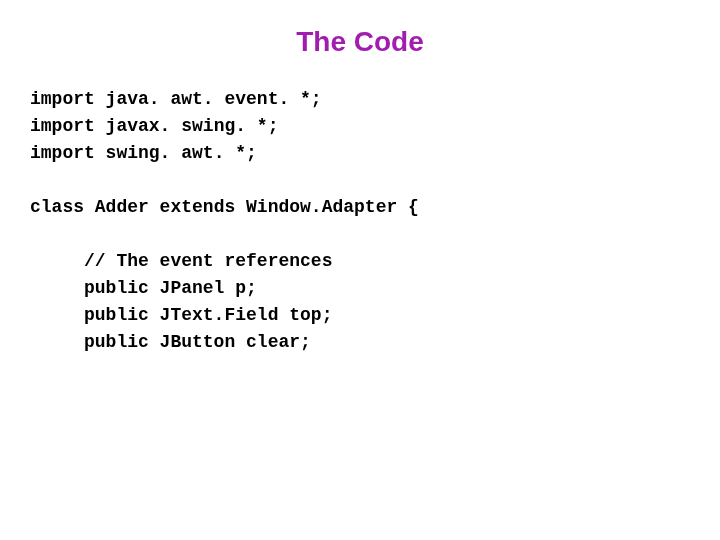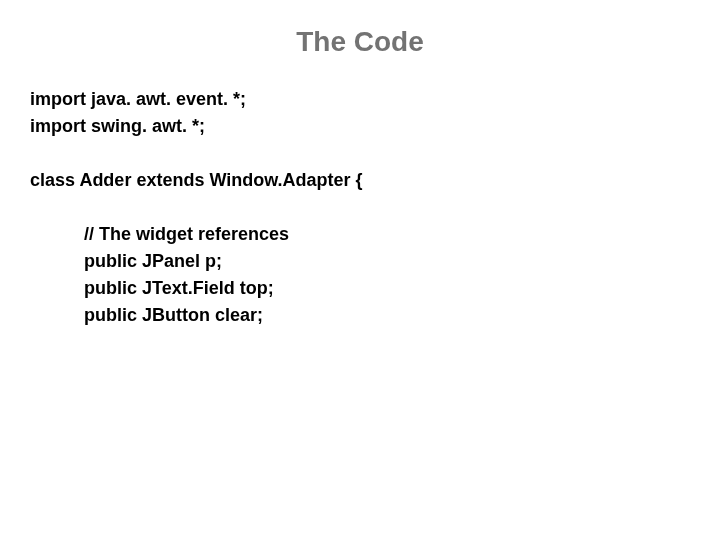--- a/index.html
+++ b/index.html
@@ -9,28 +9,28 @@
     }
     body {
       width: 720px;
       height: 540px;
       background: #ffffff;
       font-family: Arial, Helvetica, sans-serif;
       padding: 20px 30px;
     }
     .title {
       text-align: center;
-      color: #737373;
+      color: #a21caf;
       font-weight: bold;
       font-size: 28px;
       margin-bottom: 28px;
       margin-top: 6px;
     }
     .code-section {
-      font-family: Liberation Sans, sans-serif;
+      font-family: Liberation Mono, monospace;
       font-size: 18px;
       font-weight: bold;
       color: #000000;
       line-height: 1.5;
     }
     .code-line {
       white-space: pre;
     }
     .blank-line {
       height: 27px;
@@ -39,21 +39,22 @@
       padding-left: 54px;
     }
   </style>
 </head>
 <body>
 
 <h1 class="title">The Code</h1>
 
 <div class="code-section">
   <div class="code-line">import java. awt. event. *;</div>
+  <div class="code-line">import javax. swing. *;</div>
   <div class="code-line">import swing. awt. *;</div>
   <div class="blank-line"></div>
   <div class="code-line">class Adder extends Window.Adapter {</div>
   <div class="blank-line"></div>
-  <div class="code-line indented">// The widget references</div>
+  <div class="code-line indented">// The event references</div>
   <div class="code-line indented">public JPanel p;</div>
   <div class="code-line indented">public JText.Field top;</div>
   <div class="code-line indented">public JButton clear;</div>
 </div>
 
 </body></html>

